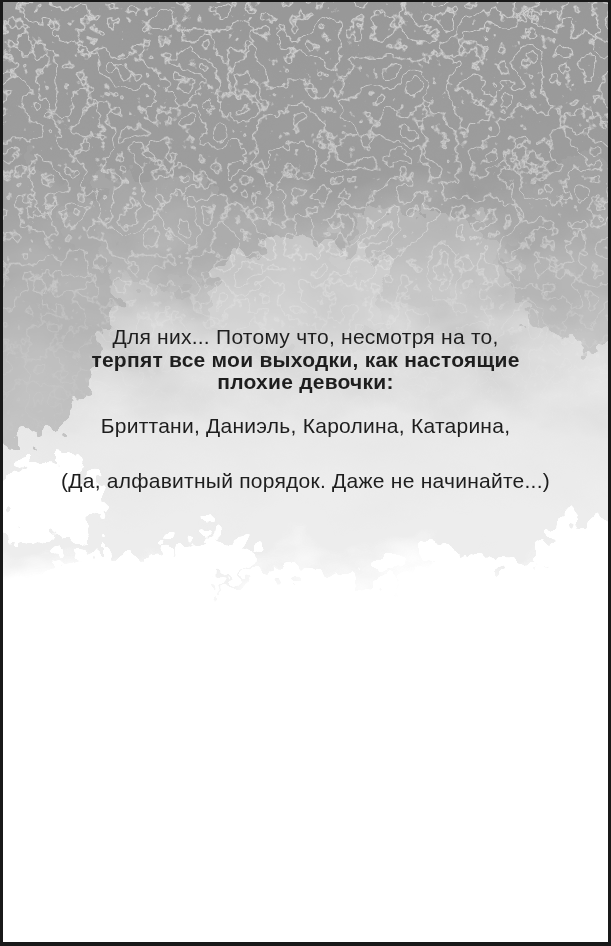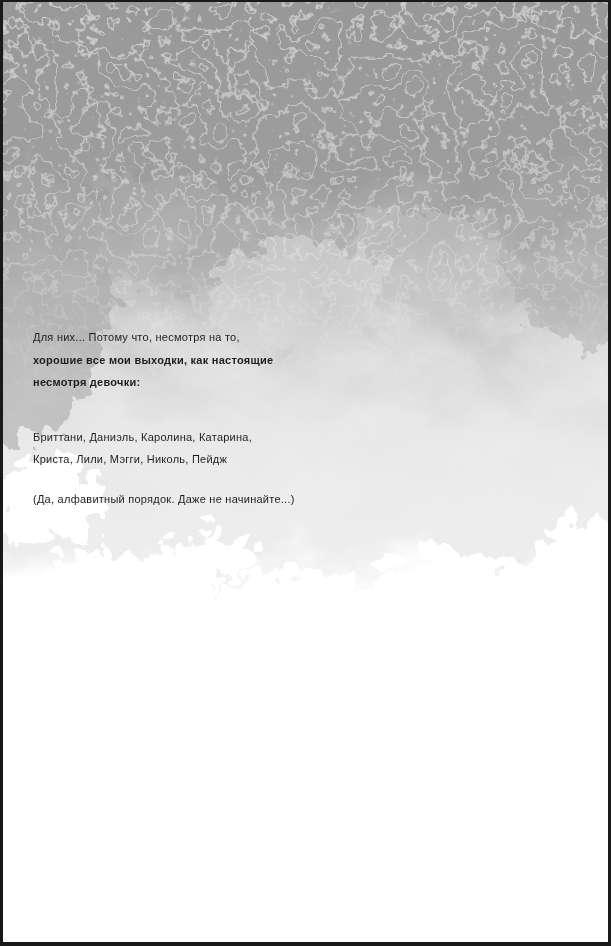--- a/index.html
+++ b/index.html
@@ -26,30 +26,30 @@
     width: 611px;
     height: 660px;
     display: block;
     pointer-events: none;
   }
   .dedication {
     position: absolute;
     top: 324px;
     left: 30px;
     right: 30px;
-    text-align: left;
-    font-size: 11px;
+    text-align: center;
+    font-size: 21px;
     line-height: 22.6px;
     letter-spacing: 0.25px;
     color: #1e1e1e;
     z-index: 2;
   }
   .para { margin: 0; }
-  .para-names { margin-top: 32px; }
-  .para-note { margin-top: 17px; }
+  .para-names { margin-top: 21px; }
+  .para-note { margin-top: 33px; }
   .bold-line { font-weight: 700; }
 </style>
 </head>
 <body>
 
 <div class="page">
 
   <svg class="wash" width="611" height="660" viewBox="0 0 611 660" aria-hidden="true">
     <defs>
       <linearGradient id="g" gradientUnits="userSpaceOnUse" x1="0" y1="0" x2="0" y2="620">
@@ -110,23 +110,22 @@
       <ellipse cx="210" cy="556" rx="42" ry="22"></ellipse>
       <ellipse cx="432" cy="572" rx="48" ry="22"></ellipse>
     </g>
 
     <rect x="0" y="0" width="611" height="470" filter="url(#crackle)" mask="url(#crackleMask)"></rect>
   </svg>
 
   <div class="dedication">
     <div class="para">
       <div>Для них... Потому что, несмотря на то,</div>
-      <div class="bold-line">хорошие все мои выходки, как настоящие</div>
-      <div class="bold-line">несмотря девочки:</div>
+      <div class="bold-line">терпят все мои выходки, как настоящие</div>
+      <div class="bold-line">плохие девочки:</div>
     </div>
     <div class="para para-names">
       <div>Бриттани, Даниэль, Каролина, Катарина,</div>
-      <div>Криста, Лили, Мэгги, Николь, Пейдж</div>
     </div>
     <div class="para para-note">(Да, алфавитный порядок. Даже не начинайте...)</div>
   </div>
 
 </div>
 
 </body></html>

